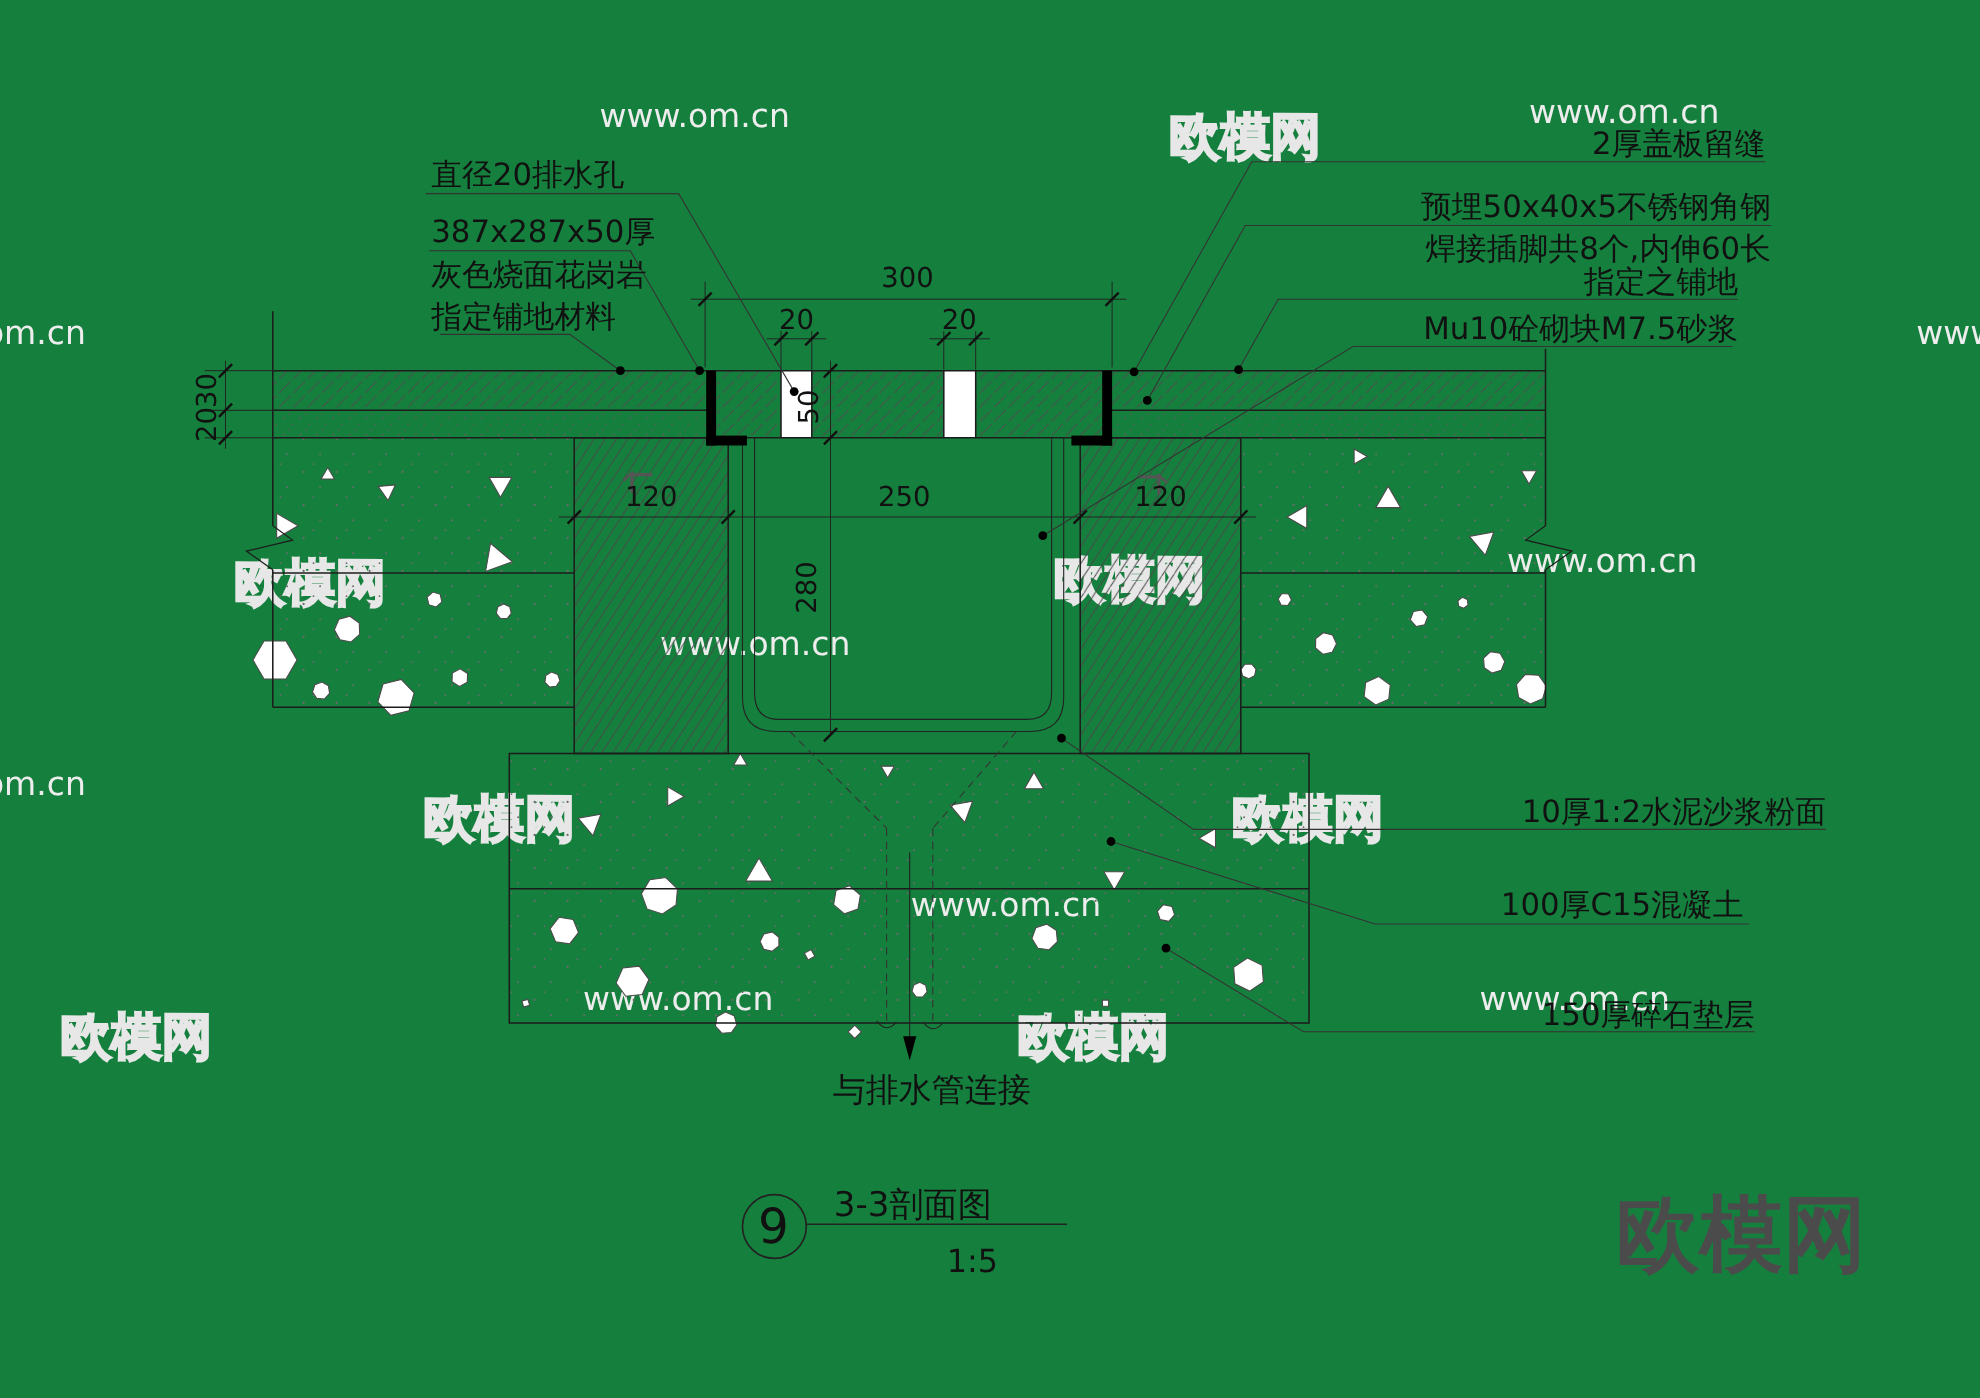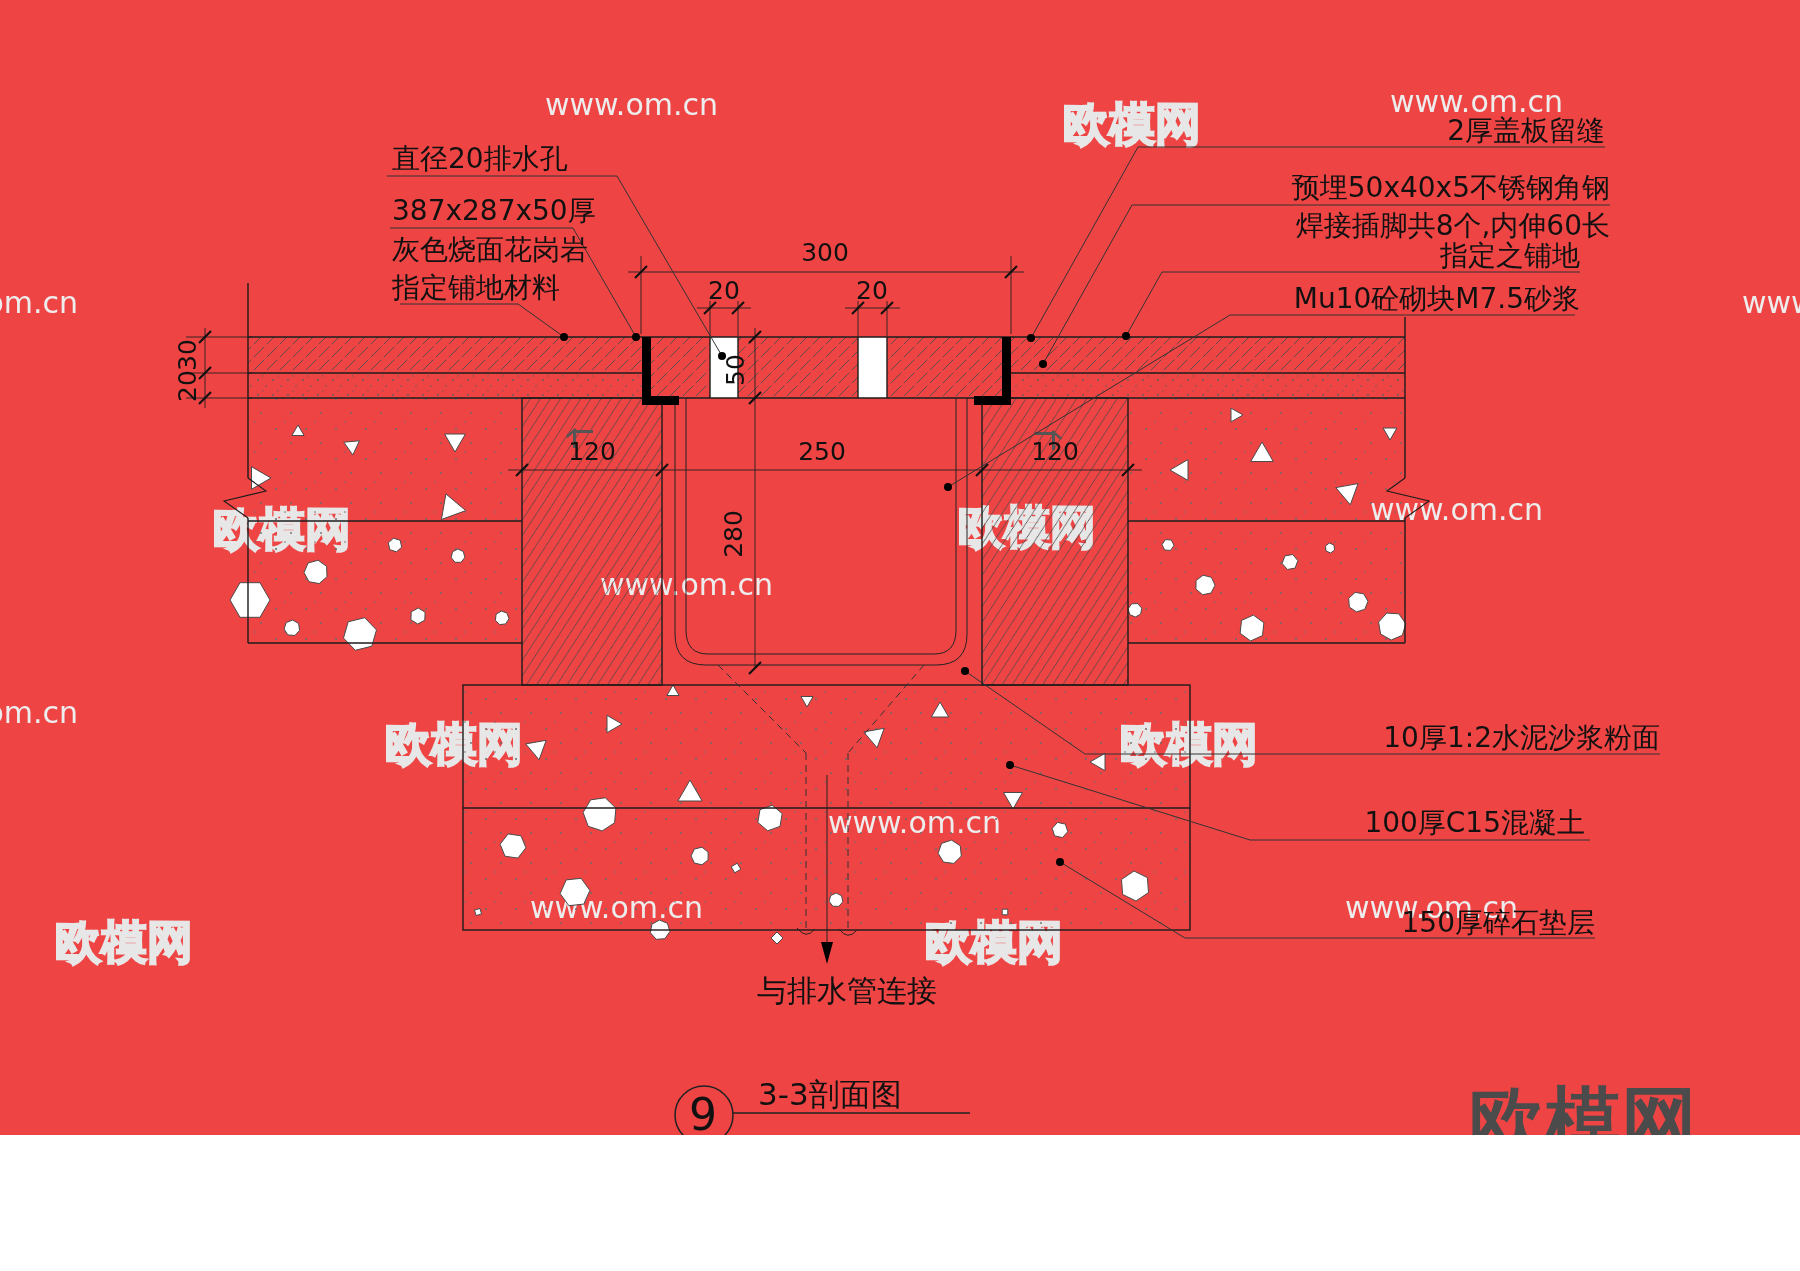--- a/index.html
+++ b/index.html
@@ -1,16 +1,16 @@
 <!DOCTYPE html>
 <html><head>
 <meta charset="utf-8">
 <style>
   html,body{margin:0;padding:0;background:#ffffff;}
-  .stage{width:1800px;height:1135px;position:relative;background:#ef4444;overflow:hidden;}
+  .stage{width:1800px;height:1271px;position:relative;background:#15803d;overflow:hidden;}
   svg{display:block;}
   text{font-family:"DejaVu Sans","Liberation Sans",sans-serif;fill:#111;}
   .lbl{font-size:28px;}
   .dim{font-size:25px;}
   .wm{fill:#ededed;}
   .wmcn{fill:none;stroke:#e7e7e7;stroke-width:2.2;font-size:46px;font-weight:bold;}
   .logo{font-size:76px;font-weight:bold;fill:#4b4b4b;}
   .thin{stroke:#222;stroke-width:1;fill:none;}
   .outline{stroke:#1c1c1c;stroke-width:1.4;fill:none;}
   .dimline{stroke:#222;stroke-width:0.9;fill:none;}

